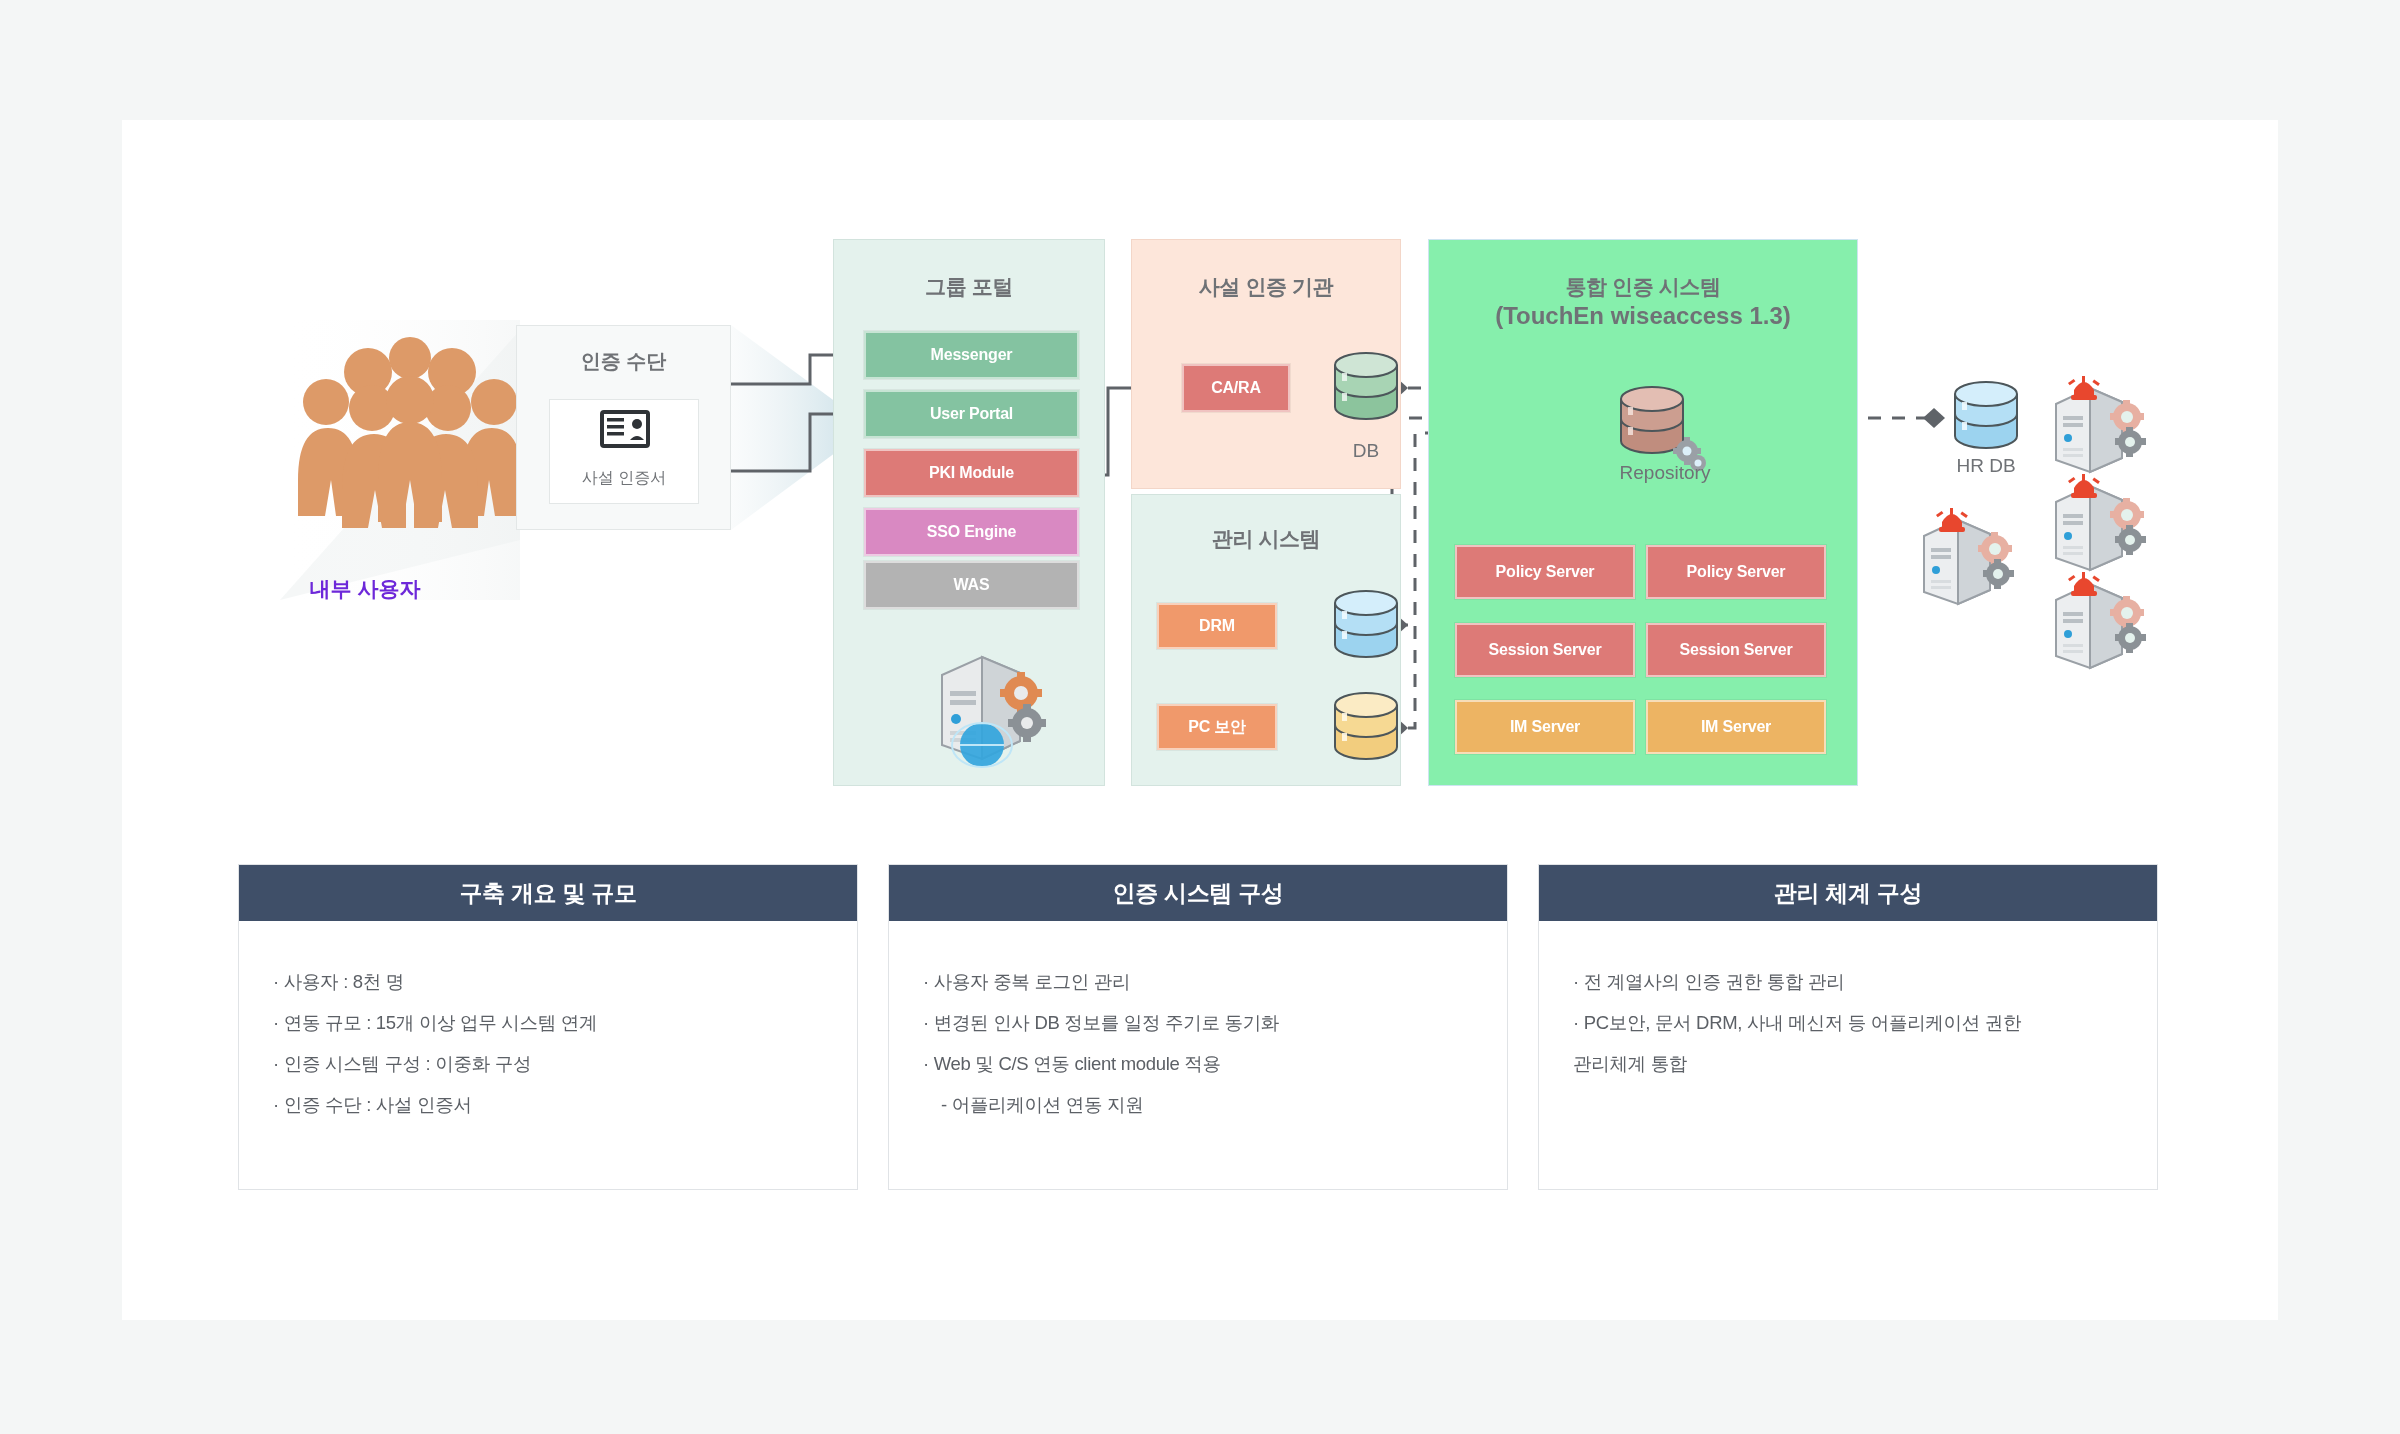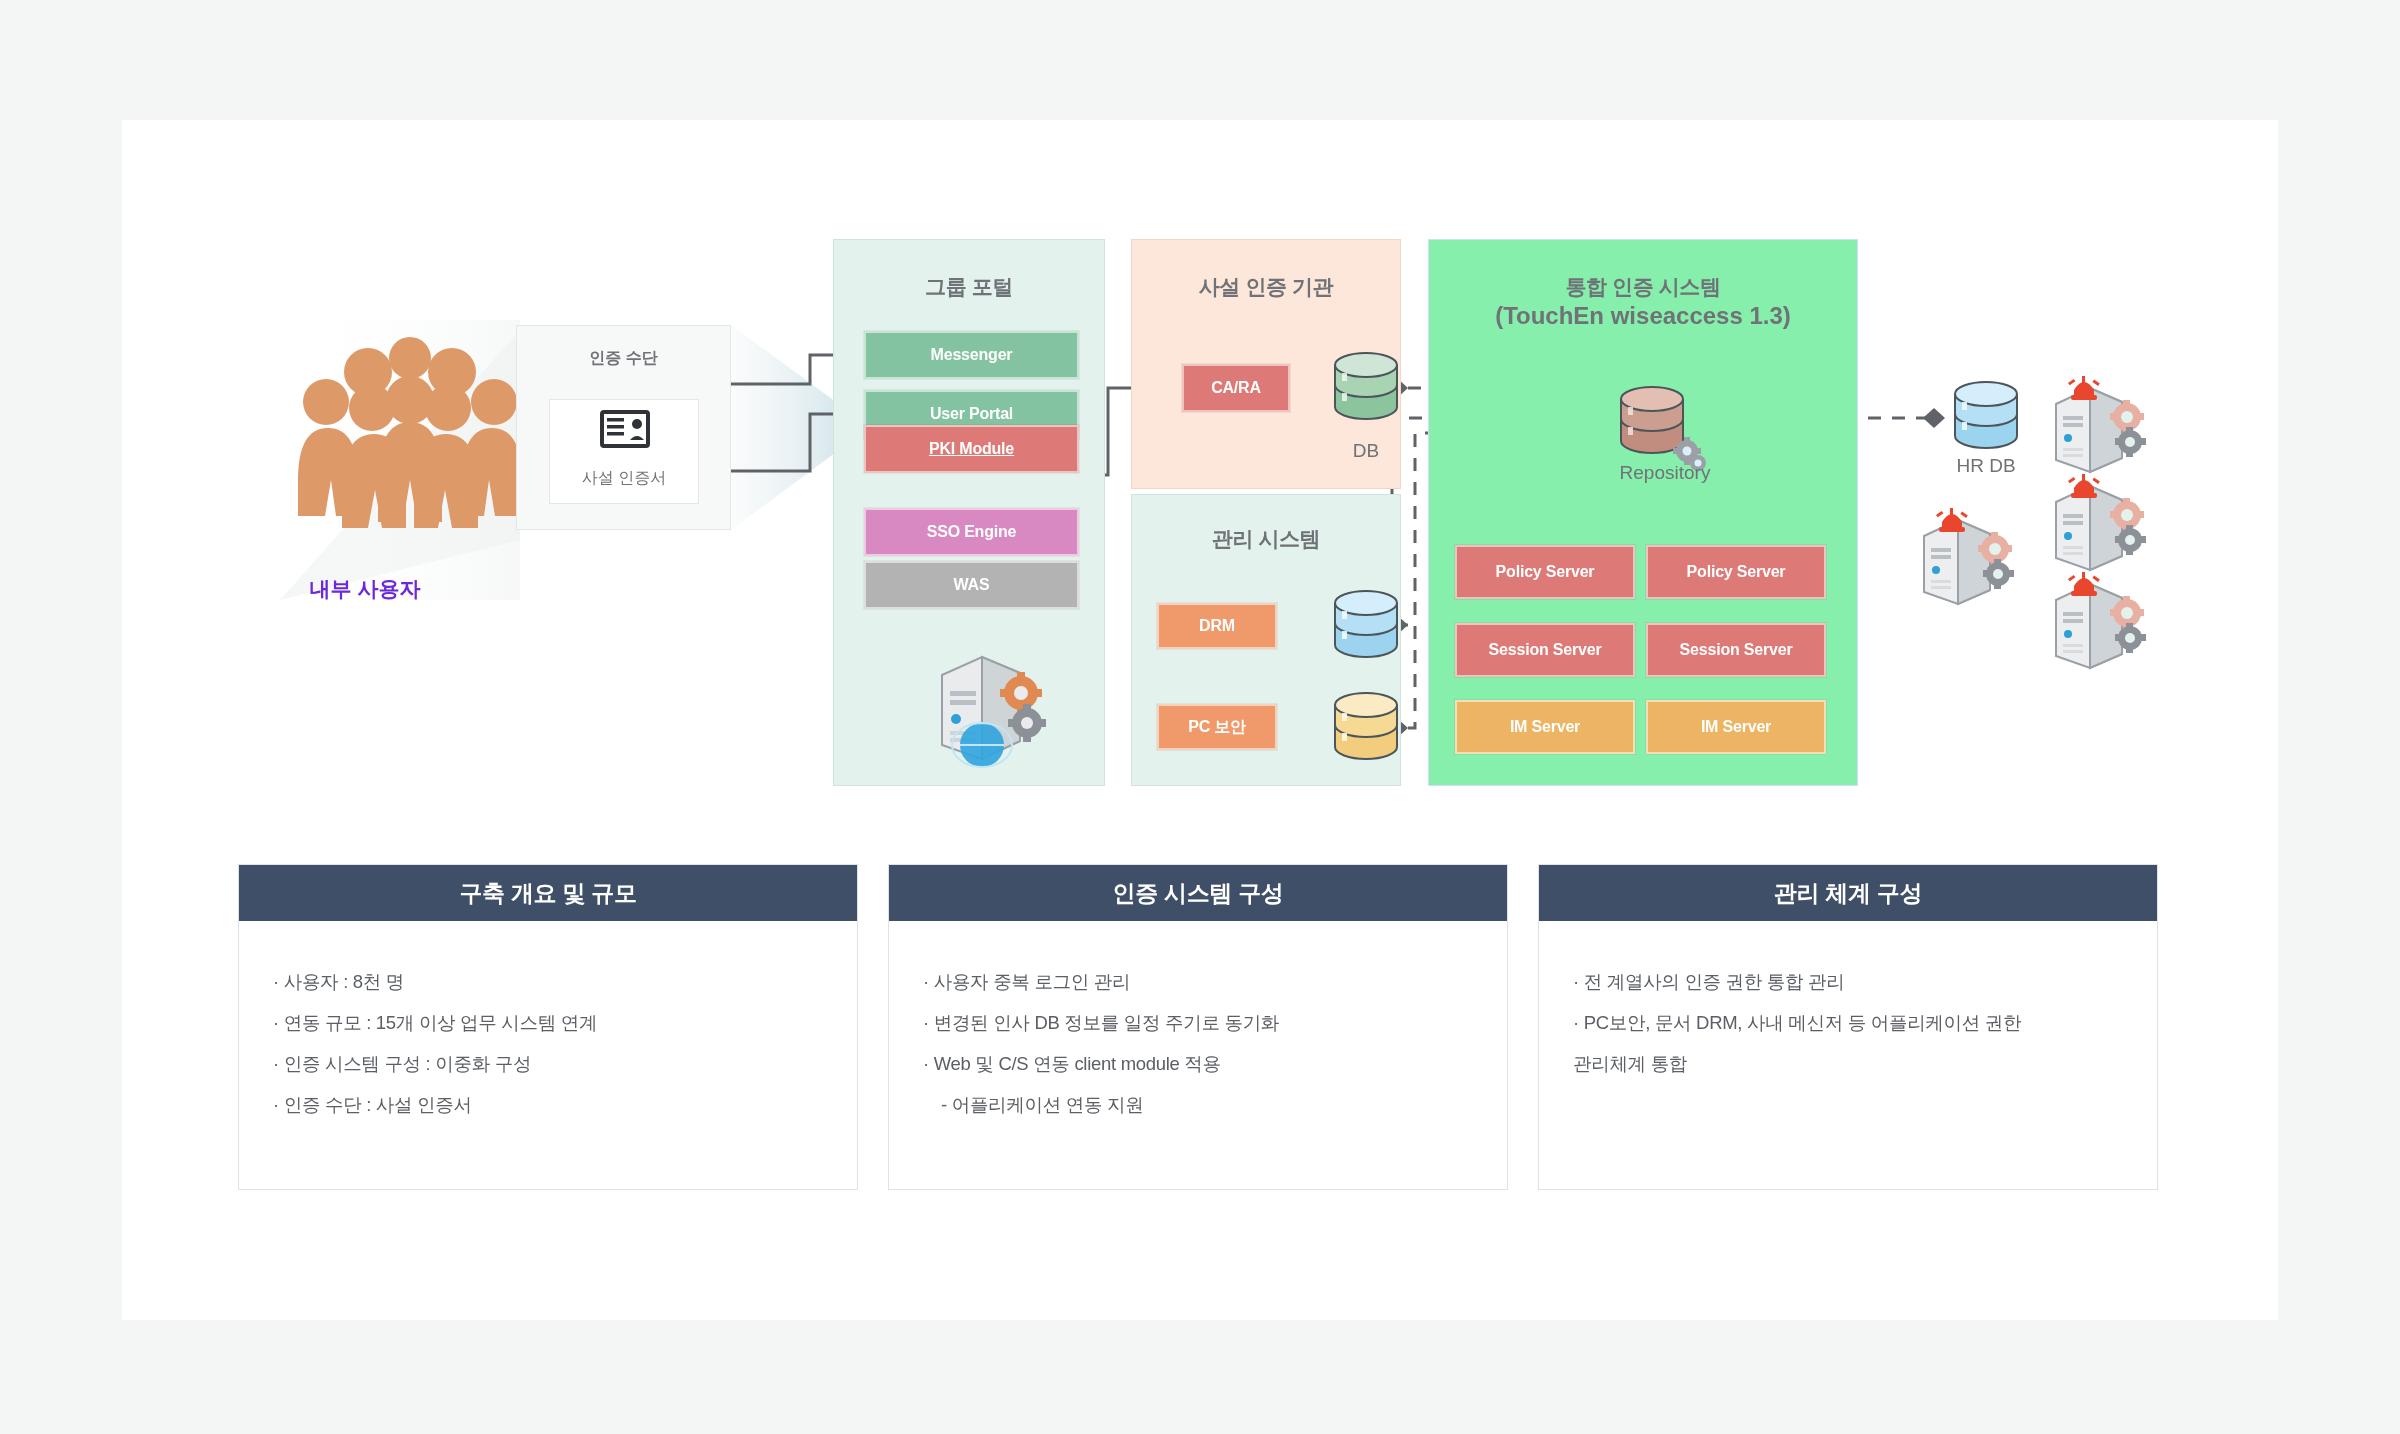--- a/index.html
+++ b/index.html
@@ -55,21 +55,21 @@
     color:#6d28d9;font-size:21px;font-weight:bold;
   }
 
   
   .authcard{
     position:absolute;left:516px;top:325px;width:215px;height:205px;
     background:#f7f9f9;border:1px solid #e3e7e7;box-sizing:border-box;
   }
   .authcard .t{
     position:absolute;left:0;right:0;top:22px;text-align:center;
-    color:#6f7276;font-size:16px;font-weight:bold;
+    color:#6f7276;font-size:20px;font-weight:bold;
   }
   .authinner{
     position:absolute;left:32px;top:73px;width:150px;height:105px;
     background:#ffffff;border:1px solid #e3e7e7;box-sizing:border-box;
   }
   .authinner .cl{
     position:absolute;left:0;right:0;bottom:14px;text-align:center;
     color:#6f7276;font-size:16px;
   }
 
@@ -192,21 +192,21 @@
       </svg>
       <div class="cl">사설 인증서</div>
     </div>
   </div>
 
   <div class="panel p-mint" style="left:833px;top:239px;width:272px;height:547px;">
     <div class="panel-title" style="top:33px;">그룹 포털</div>
   </div>
   <div class="box c-green" style="left:864px;top:331px;width:215px;height:48px;">Messenger</div>
   <div class="box c-green" style="left:864px;top:390px;width:215px;height:48px;">User Portal</div>
-  <div class="box c-red" style="left:864px;top:425px;width:215px;height:48px;text-decoration:underline;">PKI Module</div>
+  <div class="box c-red" style="left:864px;top:449px;width:215px;height:48px;">PKI Module</div>
   <div class="box c-pink" style="left:864px;top:508px;width:215px;height:48px;">SSO Engine</div>
   <div class="box c-gray" style="left:864px;top:561px;width:215px;height:48px;">WAS</div>
 
   <div style="position:absolute;left:920px;top:645px;">
     <svg width="140" height="130" viewBox="0 0 140 130">
       <polygon points="22,30 62,12 100,28 100,96 62,114 22,100" fill="#e9ebec" stroke="#9aa0a6" stroke-width="2"></polygon>
       <polygon points="62,12 100,28 100,96 62,114" fill="#cfd4d7" stroke="#9aa0a6" stroke-width="2"></polygon>
       <rect x="30" y="46" width="26" height="5" fill="#b9bfc4"></rect>
       <rect x="30" y="55" width="26" height="5" fill="#b9bfc4"></rect>
       <circle cx="36" cy="74" r="5" fill="#2f9fd8"></circle>

